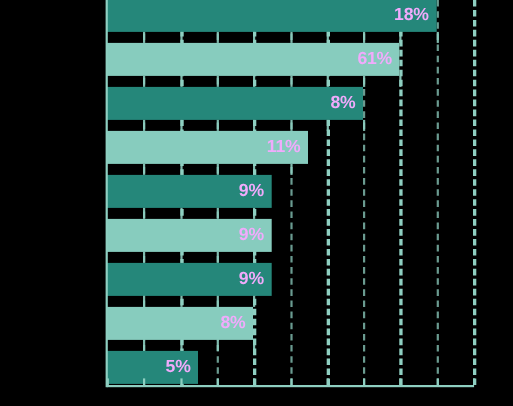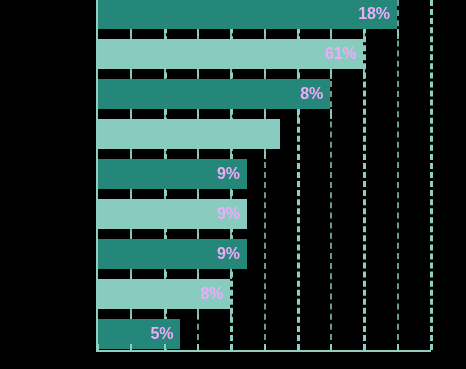--- a/index.html
+++ b/index.html
@@ -157,20 +157,21 @@
         </div>
         <div class="gap-tick" style="left: 33.3px; top: 109px;"></div>
         <div class="gap-tick" style="left: 66.6px; top: 109px;"></div>
         <div class="gap-tick" style="left: 99.9px; top: 109px;"></div>
         <div class="gap-tick" style="left: 133.2px; top: 109px;"></div>
         <div class="gap-tick" style="left: 166.5px; top: 109px;"></div>
         <div class="gap-tick" style="left: 199.8px; top: 109px;"></div>
         <div class="gap-tick" style="left: 233.1px; top: 109px;"></div>
         <div class="bar-row" style="top: 119px; width: 183.15px;">
           <div class="bar" style="width: 183.15px; background: rgb(135, 204, 190);"></div>
+          <div class="bar-label">11%</div>
         </div>
         <div class="gap-tick" style="left: 33.3px; top: 149px;"></div>
         <div class="gap-tick" style="left: 66.6px; top: 149px;"></div>
         <div class="gap-tick" style="left: 99.9px; top: 149px;"></div>
         <div class="gap-tick" style="left: 133.2px; top: 149px;"></div>
         <div class="gap-tick" style="left: 166.5px; top: 149px;"></div>
         <div class="bar-row" style="top: 159px; width: 149.85px;">
           <div class="bar" style="width: 149.85px; background: rgb(37, 135, 122);"></div>
           <div class="bar-label">9%</div>
         </div>

